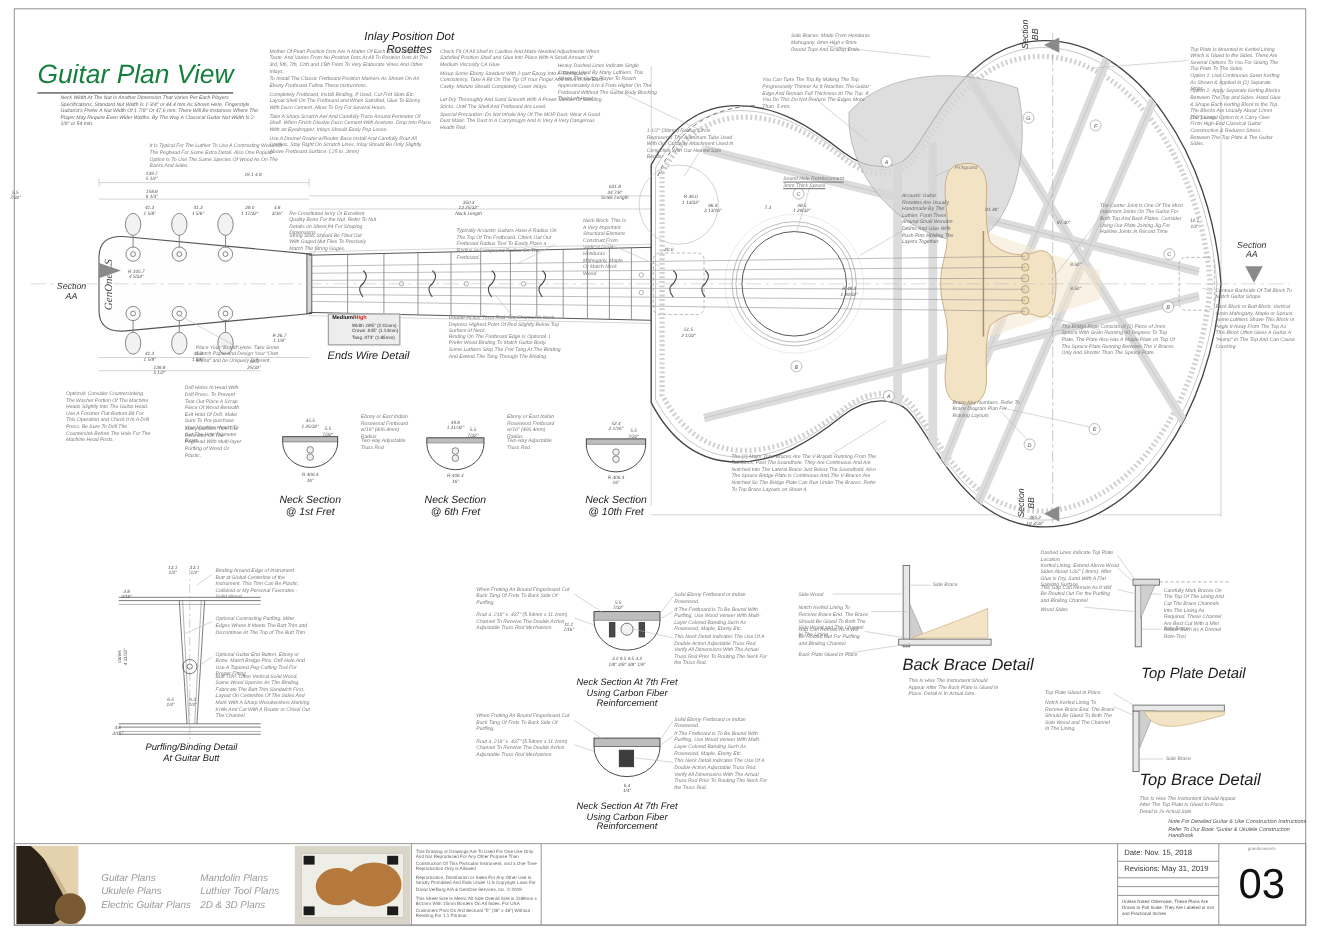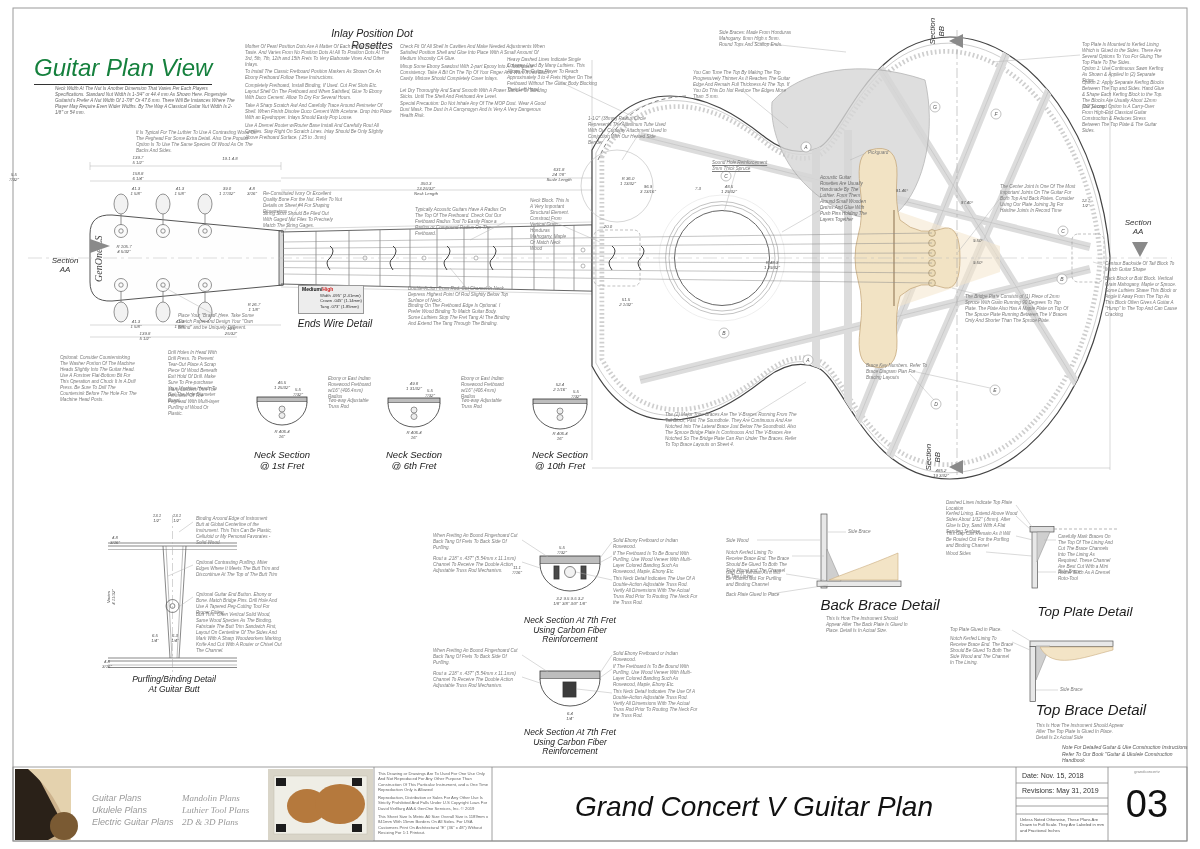--- a/index.html
+++ b/index.html
@@ -588,26 +588,25 @@
 <div class="dim" style="left:966px;top:239px;width:24px;">9.50°</div>
 <div class="dim" style="left:966px;top:261px;width:24px;">9.50°</div>
 <div class="dim" style="left:922px;top:469px;width:38px;">485.2
 19 3/32"</div>
 <div class="dim" style="left:1074px;top:199px;width:24px;">12.7
 1/2"</div>
 
 <div class="tb-prod" style="left:92px;top:792px;width:90px;">Guitar Plans
 Ukulele Plans
 Electric Guitar Plans</div>
-<div class="tb-prod" style="left:182px;top:792px;width:90px;font-family:Liberation Serif, serif;">Mandolin Plans
+<div class="tb-prod" style="left:182px;top:792px;width:90px;">Mandolin Plans
 Luthier Tool Plans
 2D &amp; 3D Plans</div>
 <div class="tb-legal" style="left:378px;top:771px;width:110px;">This Drawing or Drawings Are To Used For One Use Only And Not Reproduced For Any Other Purpose Than Construction Of This Particular Instrument, and a One Time Reproduction Only is Allowed</div>
 <div class="tb-legal" style="left:378px;top:795px;width:110px;">Reproduction, Distribution or Sales For Any Other Use Is Strictly Prohibited And Falls Under U.S Copyright Laws For David VerBurg AIA &amp; GenOne Services, Inc. © 2019</div>
 <div class="tb-legal" style="left:378px;top:814px;width:110px;">This Sheet Size Is Metric A0 Size Overall Size is 1189mm x 841mm With 15mm Borders On All Sides. For USA Customers Print On Architectural "E" (36" x 48") Without Resizing For 1:1 Printout.</div>
-<div class="tb-title">Grand Concert V Guitar Plan</div>
 <div class="tb-row" style="left:1022px;top:772px;">Date: Nov. 15, 2018</div>
 <div class="tb-row" style="left:1022px;top:787px;">Revisions: May 31, 2019</div>
 <div class="tb-note" style="left:1020px;top:817px;width:84px;">Unless Noted Otherwise, These Plans Are Drawn to Full Scale. They Are Labeled in mm and Fractional Inches</div>
 <div class="tb-code">grandconcertv</div>
 <div class="tb-sheet">03</div>
 
 </div>
 
 </body></html>

